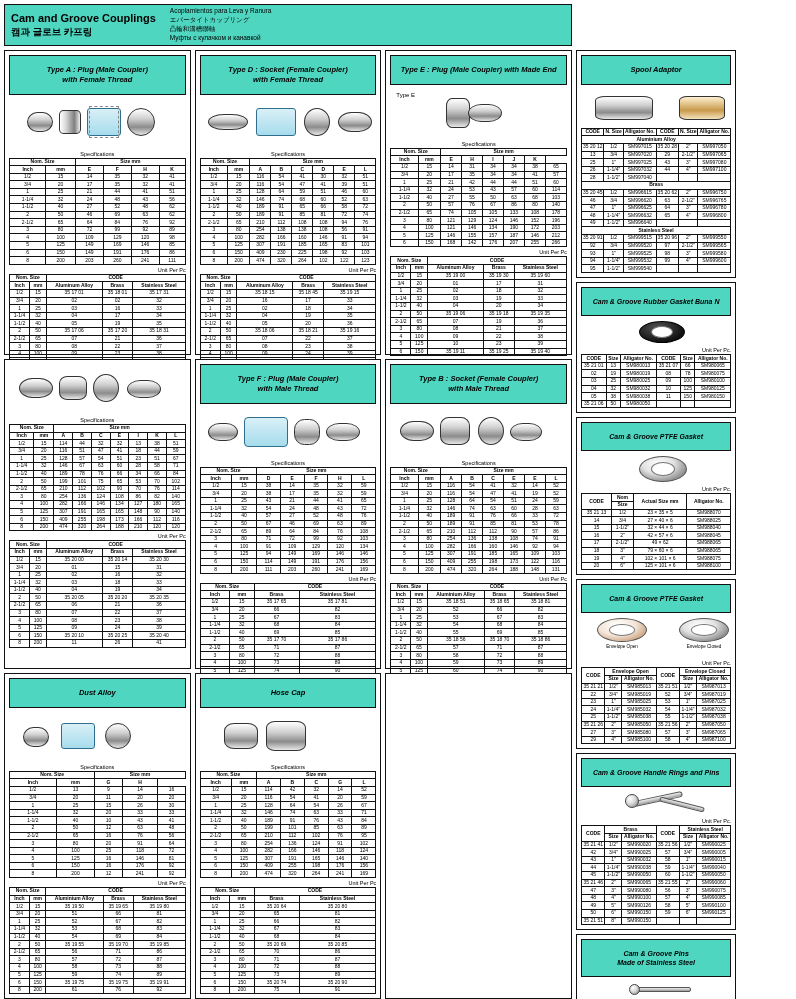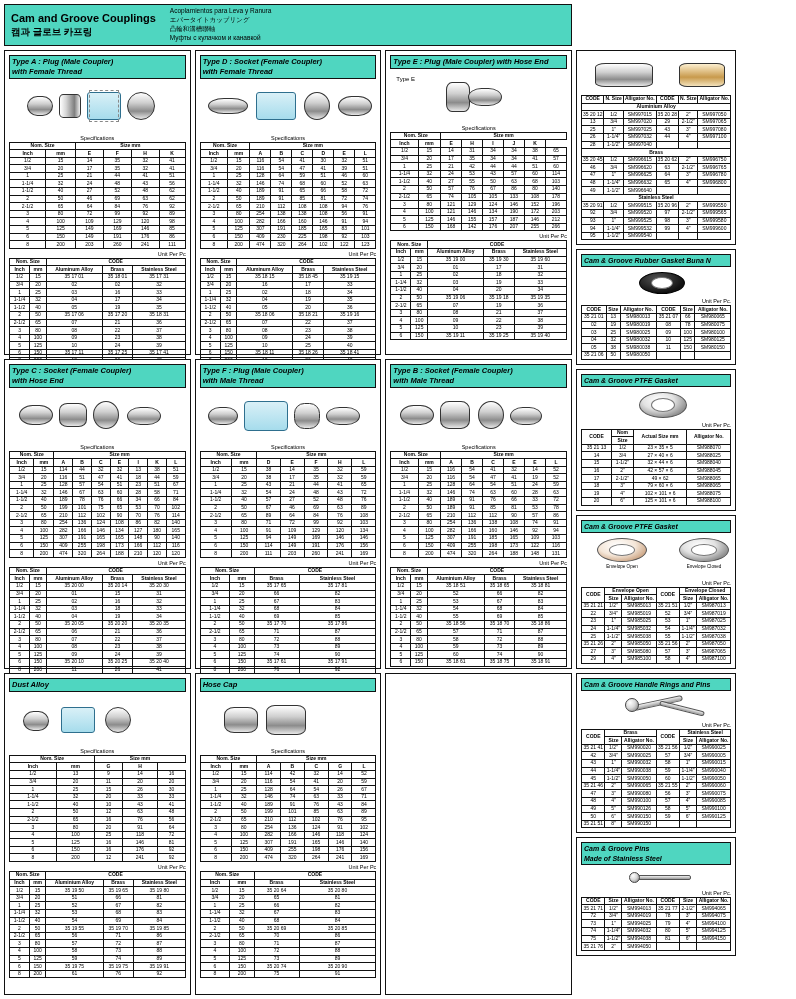--- a/index.html
+++ b/index.html
@@ -35,22 +35,22 @@
 
   .band { display: flex; gap: 4px; }
   .panel {
     border: 1px solid #111; background: #fff; position: relative;
     padding: 4px;
   }
   .p3 { flex: 1 1 0; }
 
   .ttl {
     border: 1px solid #111; background: #4fd6c0; font-weight: bold;
-    font-size: 7.5px; font-style: italic; 
-    padding: 1px 2px; line-height: 1.3; margin-bottom: 3px;
+    font-size: 7.5px; font-style: italic; text-align: center;
+    padding: 9px 2px; line-height: 1.3; margin-bottom: 3px;
   }
   .ttl.small { font-size: 7px; }
 
   .art { height: 52px; position: relative; }
 
   
   .cyl {
     position: absolute; border: 1px solid #333; border-radius: 40% / 50%;
     background: linear-gradient(180deg,#fff 0%, #cfcfcf 38%, #8c8c8c 70%, #e8e8e8 100%);
   }
@@ -592,21 +592,21 @@
                   <td>200</td>
                   <td>12</td>
                   <td>26</td>
                   <td>42</td>
                 </tr>
               </tbody>
           </table>
         </div>
 
         <div class="panel p3">
-          <div class="ttl">Type E : Plug (Male Coupler) with Hose End</div>
+          <div class="ttl">Type E : Plug (Male Coupler) with Made End</div>
           <div class="art">
             <span style="position:absolute;left:6px;top:4px;font-size:6px;">Type E</span>
             <span class="cyl" style="left:56px;top:10px;width:24px;height:30px;border-radius:25%;"></span>
             <span class="cyl" style="left:78px;top:16px;width:34px;height:18px;"></span>
           </div>
           <div class="spec-lbl">Specifications</div>
           <table class="t">
             <thead>
               <tr>
                   <th colspan="2">Nom. Size</th>
@@ -828,21 +828,20 @@
                   <td>35 19 25</td>
                   <td>35 19 40</td>
                 </tr>
               </tbody>
           </table>
         </div>
       </div>
 
       <div class="band" style="height:310px;">
         <div class="panel p3">
-          <div class="ttl">Type C : Socket (Female Coupler)<br>with Hose End</div>
           <div class="art">
             <span class="cyl" style="left:10px;top:14px;width:34px;height:20px;"></span>
             <span class="cyl" style="left:50px;top:12px;width:28px;height:24px;border-radius:30%;"></span>
             <span class="cyl" style="left:84px;top:10px;width:26px;height:28px;border-radius:50%;"></span>
             <span class="cyl" style="left:118px;top:16px;width:34px;height:18px;"></span>
           </div>
           <div class="spec-lbl">Specifications</div>
           <table class="t">
             <thead>
               <tr>
@@ -2012,20 +2011,21 @@
           </table>
         </div>
 
         <div class="panel p3"></div>
       </div>
     </div>
 
     <div class="col-side">
 
       <div class="side-panel">
+        <div class="ttl">Spool Adaptor</div>
         <div class="side-art">
           <span class="cyl" style="left:14px;top:8px;width:58px;height:24px;border-radius:18%;"></span>
           <span class="cyl" style="left:98px;top:8px;width:46px;height:24px;border-radius:18%;background:linear-gradient(180deg,#fdf0d0,#c89a4c 60%,#f3e2bb);"></span>
         </div>
         <table class="t">
           <thead>
             <tr>
               <th>CODE</th>
               <th>N. Size</th>
               <th>Alligator No.</th>

